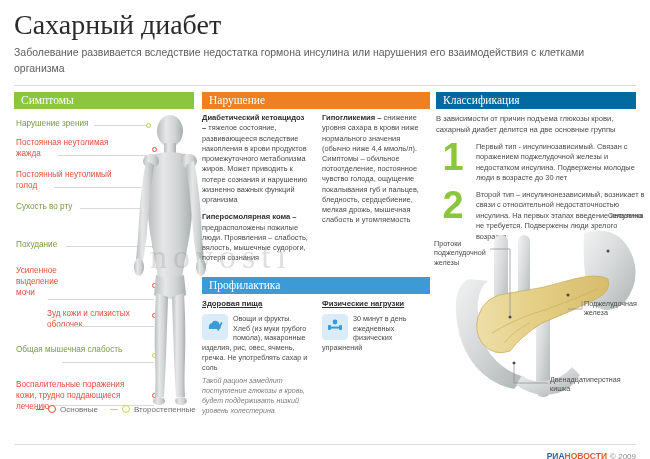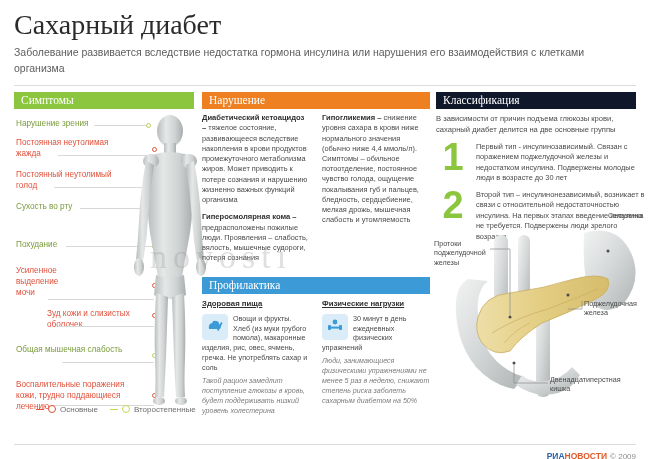--- a/index.html
+++ b/index.html
@@ -24,21 +24,21 @@
 
   
   .bands{position:relative;height:17px;}
   .band{
     position:absolute;top:0;height:17px;line-height:17px;
     font-family:"Liberation Serif","DejaVu Serif",serif;
     font-size:11.5px;color:#ffffff;padding-left:7px;box-sizing:border-box;
   }
   .band-sym{left:0;width:180px;background:#8cc63e;}
   .band-comp{left:188px;width:228px;background:#ef8021;}
-  .band-class{left:422px;width:200px;background:#0f172a;}
+  .band-class{left:422px;width:200px;background:#0369a1;}
   .band-prof{
     position:absolute;left:188px;top:168px;width:228px;height:17px;line-height:17px;
     background:#3c9ad6;color:#fff;font-family:"Liberation Serif","DejaVu Serif",serif;
     font-size:11.5px;padding-left:7px;box-sizing:border-box;
   }
 
   
   .body-area{position:relative;height:320px;}
 
   
@@ -255,21 +255,20 @@
         <div class="prof-head">Физические нагрузки</div>
         <div class="prof-icon">
           <svg width="18" height="18" viewBox="0 0 18 18">
             <rect x="2" y="7" width="3" height="5" rx="1" fill="#3c9ad6"></rect>
             <rect x="13" y="7" width="3" height="5" rx="1" fill="#3c9ad6"></rect>
             <rect x="5" y="8.6" width="8" height="2" fill="#3c9ad6"></rect>
             <circle cx="9" cy="4" r="2.4" fill="#3c9ad6"></circle>
           </svg>
         </div>
         <span>30 минут в день ежедневных физических упражнений</span>
-        <div class="prof-note">Люди, занимающиеся физическими упражнениями не менее 5 раз в неделю, снижают степень риска заболеть сахарным диабетом на 50%</div>
       </div>
     </div>
 
     <div class="classif">
       <div class="cls-intro">В зависимости от причин подъема глюкозы крови, сахарный диабет делится на две основные группы</div>
       <div class="cls-row">
         <div class="cls-num">1</div>
         <div class="cls-txt">Первый тип - инсулинозависимый. Связан с поражением поджелудочной железы и недостатком инсулина. Подвержены молодые люди в возрасте до 30 лет</div>
       </div>
       <div class="cls-row">

